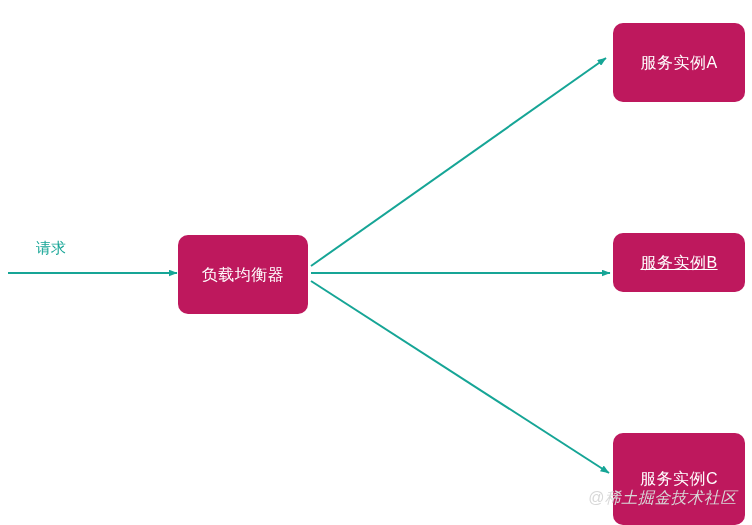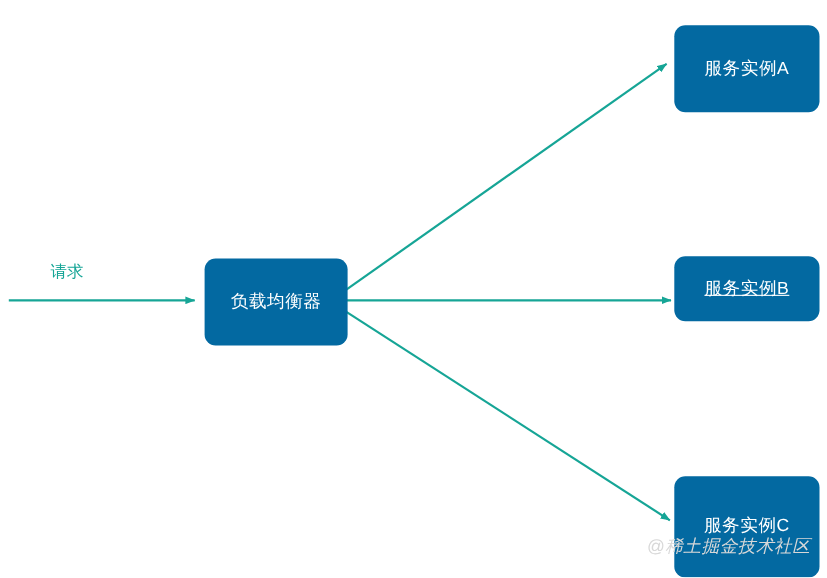--- a/index.html
+++ b/index.html
@@ -19,38 +19,38 @@
   }
   .edges {
     position: absolute;
     left: 0;
     top: 0;
     width: 752px;
     height: 525px;
   }
   .node {
     position: absolute;
-    background: #0369a1;
+    background: #be185d;
     border-radius: 10px;
     display: flex;
     align-items: center;
     justify-content: center;
     color: #ffffff;
     font-size: 16px;
     letter-spacing: 0.5px;
     box-sizing: border-box;
   }
   .node-label {
     color: #ffffff;
     font-size: 16px;
     line-height: 1;
     white-space: nowrap;
   }
   #node-lb {
-    left: 186px;
+    left: 178px;
     top: 235px;
     width: 130px;
     height: 79px;
   }
   #node-a {
     left: 613px;
     top: 23px;
     width: 132px;
     height: 79px;
   }
@@ -68,21 +68,21 @@
     height: 92px;
   }
   .edge-label {
     position: absolute;
     color: #16A596;
     font-size: 15px;
     white-space: nowrap;
     line-height: 1;
   }
   #label-request {
-    left: 46px;
+    left: 36px;
     top: 240px;
   }
   #watermark {
     position: absolute;
     left: 588px;
     top: 490px;
     font-size: 16px;
     color: #d8d8d8;
     white-space: nowrap;
     line-height: 1;

